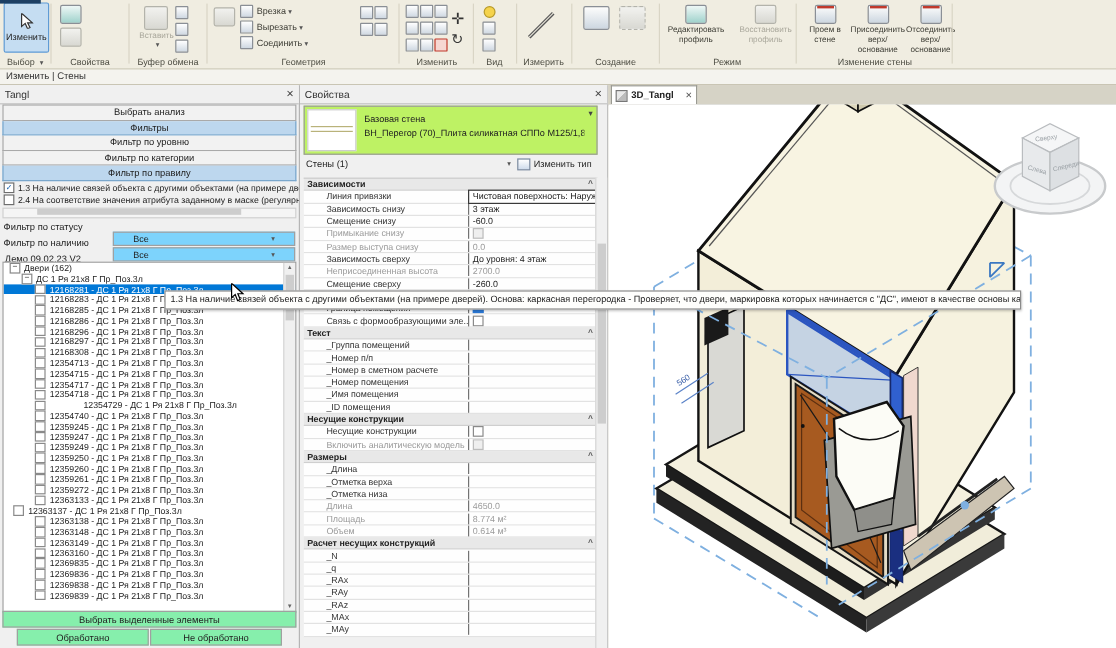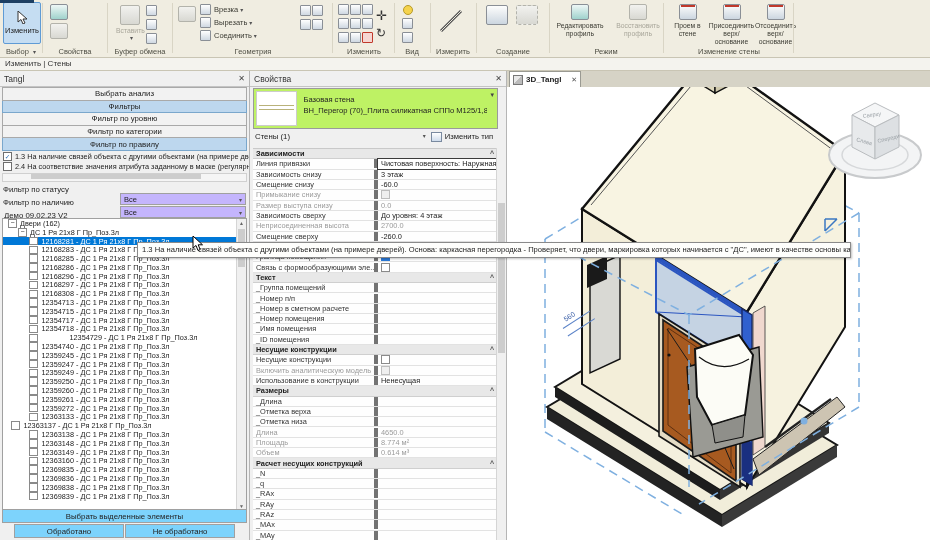--- a/index.html
+++ b/index.html
@@ -29,48 +29,48 @@
   
   #tangl{position:absolute;left:0;top:71px;width:250px;height:469px;background:#f0f0f0;border-right:1px solid #b5b5b5;box-sizing:border-box;}
   .tgl-btn{height:11.6px;margin:0 2px;border:1px solid #a9a9a9;background:#f2f2f2;font-size:7.8px;display:flex;align-items:center;justify-content:center;color:#222;border-top:none;}
   .tgl-btn:first-child{border-top:1px solid #a9a9a9;}
   .tgl-btn.active{background:#bdd7ee;border-color:#7aa7cc;}
   .rule-row{display:flex;align-items:center;height:10.5px;font-size:7.3px;padding-left:3px;white-space:nowrap;overflow:hidden;color:#222;}
   .cb{width:7px;height:7px;border:1px solid #6e6e6e;background:#fff;display:inline-block;margin-right:3px;flex:0 0 auto;position:relative;font-size:6.5px;line-height:7px;text-align:center;color:#1b64b0;}
   .hscroll{height:7px;margin:1px 2px;background:#f5f5f5;border:1px solid #d0d0d0;position:relative;}
   .hscroll .thumb{position:absolute;left:28px;top:0;width:170px;height:5px;background:#cdcdcd;}
   .filter-row{display:flex;align-items:center;height:13px;font-size:7.8px;padding:0 3px;color:#222;}
-  .filter-dd{margin-left:auto;width:118px;height:10px;border:1px solid #a0a0a0;background:#c4b5fd;font-size:7.5px;display:flex;align-items:center;padding:0 3px;margin-top:20px;}
+  .filter-dd{margin-left:auto;width:118px;height:10px;border:1px solid #a0a0a0;background:#7dd3fc;font-size:7.5px;display:flex;align-items:center;padding:0 16px;margin-top:20px;}
   .filter-dd .drop{margin-left:auto;}
   #dataset-label{font-size:7.8px;padding:2px 4px 1px;color:#222;}
   #tree-box{position:absolute;left:2px;top:147px;right:2px;height:291px;background:#fff;border:1px solid #a0a0a0;overflow:hidden;}
   .tree-row{display:flex;align-items:center;height:8.8px;font-size:7.3px;white-space:nowrap;color:#222;}
   .tree-row.selected{background:#0078d7;color:#fff;}
   .expander{width:7px;height:7px;border:1px solid #888;background:#fff;color:#333;font-size:7px;line-height:6px;text-align:center;display:inline-block;margin:0 3px;flex:0 0 auto;}
   .tree-cb{width:6.5px;height:6.5px;border:1px solid #8a8a8a;background:#fff;display:inline-block;margin:0 4px 0 0;flex:0 0 auto;}
   #tree-scroll{position:absolute;right:0;top:0;width:9px;height:100%;background:#f0f0f0;border-left:1px solid #d5d5d5;}
   #tree-scroll .thumb{position:absolute;left:1px;top:10px;width:7px;height:38px;background:#cdcdcd;}
   .sb-arrow{position:absolute;left:0;width:9px;font-size:5px;color:#666;text-align:center;}
   #bottom-buttons{position:absolute;left:0;bottom:0;width:100%;}
-  .bot-btn{border:1px solid #a0a0a0;background:#7dd3fc;font-size:7.8px;display:flex;align-items:center;justify-content:center;color:#222;height:12px;}
+  .bot-btn{border:1px solid #a0a0a0;background:#86efac;font-size:7.8px;display:flex;align-items:center;justify-content:center;color:#222;height:12px;}
   
   #props{position:absolute;left:250px;top:71px;width:257px;height:469px;background:#f0f0f0;border-right:1px solid #b5b5b5;box-sizing:border-box;}
   #type-box{position:absolute;left:3px;top:17px;width:243px;height:39px;background:#bef264;border:1px solid #9a9a9a;display:flex;}
   #type-thumb{width:40px;height:33px;margin:2px;border:1px solid #ccc;background:#fff;position:relative;}
   #type-thumb::before,#type-thumb::after{content:"";position:absolute;left:2px;right:2px;height:1px;background:#b9b27a;}
   #type-thumb::before{top:13px;} #type-thumb::after{top:17px;}
   #type-text{font-size:7.6px;padding:5px 2px 0 4px;line-height:1.45;color:#222;overflow:hidden;white-space:nowrap;}
   #type-dd{margin-left:auto;padding:2px 3px;font-size:7px;color:#444;}
   #sel-row{position:absolute;left:3px;top:59px;width:243px;height:13px;display:flex;align-items:center;font-size:7.8px;}
   #sel-field{flex:1;display:flex;align-items:flex-start;padding:0 2px;color:#222;}
   #edit-type-btn{display:flex;align-items:center;font-size:7.6px;color:#222;border:1px solid transparent;padding:4px 2px;}
   .grid-ic{width:9px;height:8px;border:1px solid #7a8aa0;background:linear-gradient(#fff,#cfdcec);margin-right:3px;}
   #prop-grid{position:absolute;left:3px;top:77px;width:245px;bottom:0;overflow:hidden;border-top:1px solid #c9c9c9;}
   .prow{display:flex;align-items:center;height:10.32px;font-size:7.4px;border-bottom:1px solid #e2e2e2;background:#fefefe;box-sizing:border-box;}
-  .prow .lab{width:118px;padding-left:3px;color:#333;white-space:nowrap;overflow:hidden;flex:0 0 auto;border-right:4px solid #737373;}
+  .prow .lab{width:118px;padding-left:19px;color:#333;white-space:nowrap;overflow:hidden;flex:0 0 auto;border-right:1px solid #737373;}
   .prow .val{flex:1;padding-left:3px;color:#222;white-space:nowrap;overflow:hidden;position:relative;height:100%;display:flex;align-items:center;}
   .prow.disabled .lab,.prow.disabled .val{color:#9b9b9b;}
   .prow.header{background:#e8e8e8;font-weight:bold;color:#222;border-bottom:1px solid #cfcfcf;}
   .prow.header .hlab{padding-left:3px;flex:1;}
   .prow.header .chev{padding-right:4px;font-size:7px;color:#555;}
   .prow .val.editing{outline:1px solid #3a3a3a;background:#fff;}
   .pcb{width:7px;height:7px;border:1px solid #8a8a8a;background:#fff;}
   .pcb.on{background:#2b79d7;border-color:#2b79d7;}
   .pcb.dis{background:#efefef;border-color:#bdbdbd;}
   #prop-scroll{position:absolute;right:0;top:77px;bottom:0;width:9px;background:#f0f0f0;border-left:1px solid #d5d5d5;}
@@ -524,24 +524,20 @@
           <span class="val">
             <span class="pcb"></span>
           </span>
         </div>
         <div class="prow disabled">
           <span class="lab">Включить аналитическую модель</span>
           <span class="val">
             <span class="pcb dis"></span>
           </span>
         </div>
-        <div class="prow">
-          <span class="lab">Использование в конструкции</span>
-          <span class="val">Ненесущая</span>
-        </div>
         <div class="prow header">
           <span class="hlab">Размеры</span>
           <span class="chev">^</span>
         </div>
         <div class="prow">
           <span class="lab">_Длина</span>
           <span class="val"></span>
         </div>
         <div class="prow">
           <span class="lab">_Отметка верха</span>

